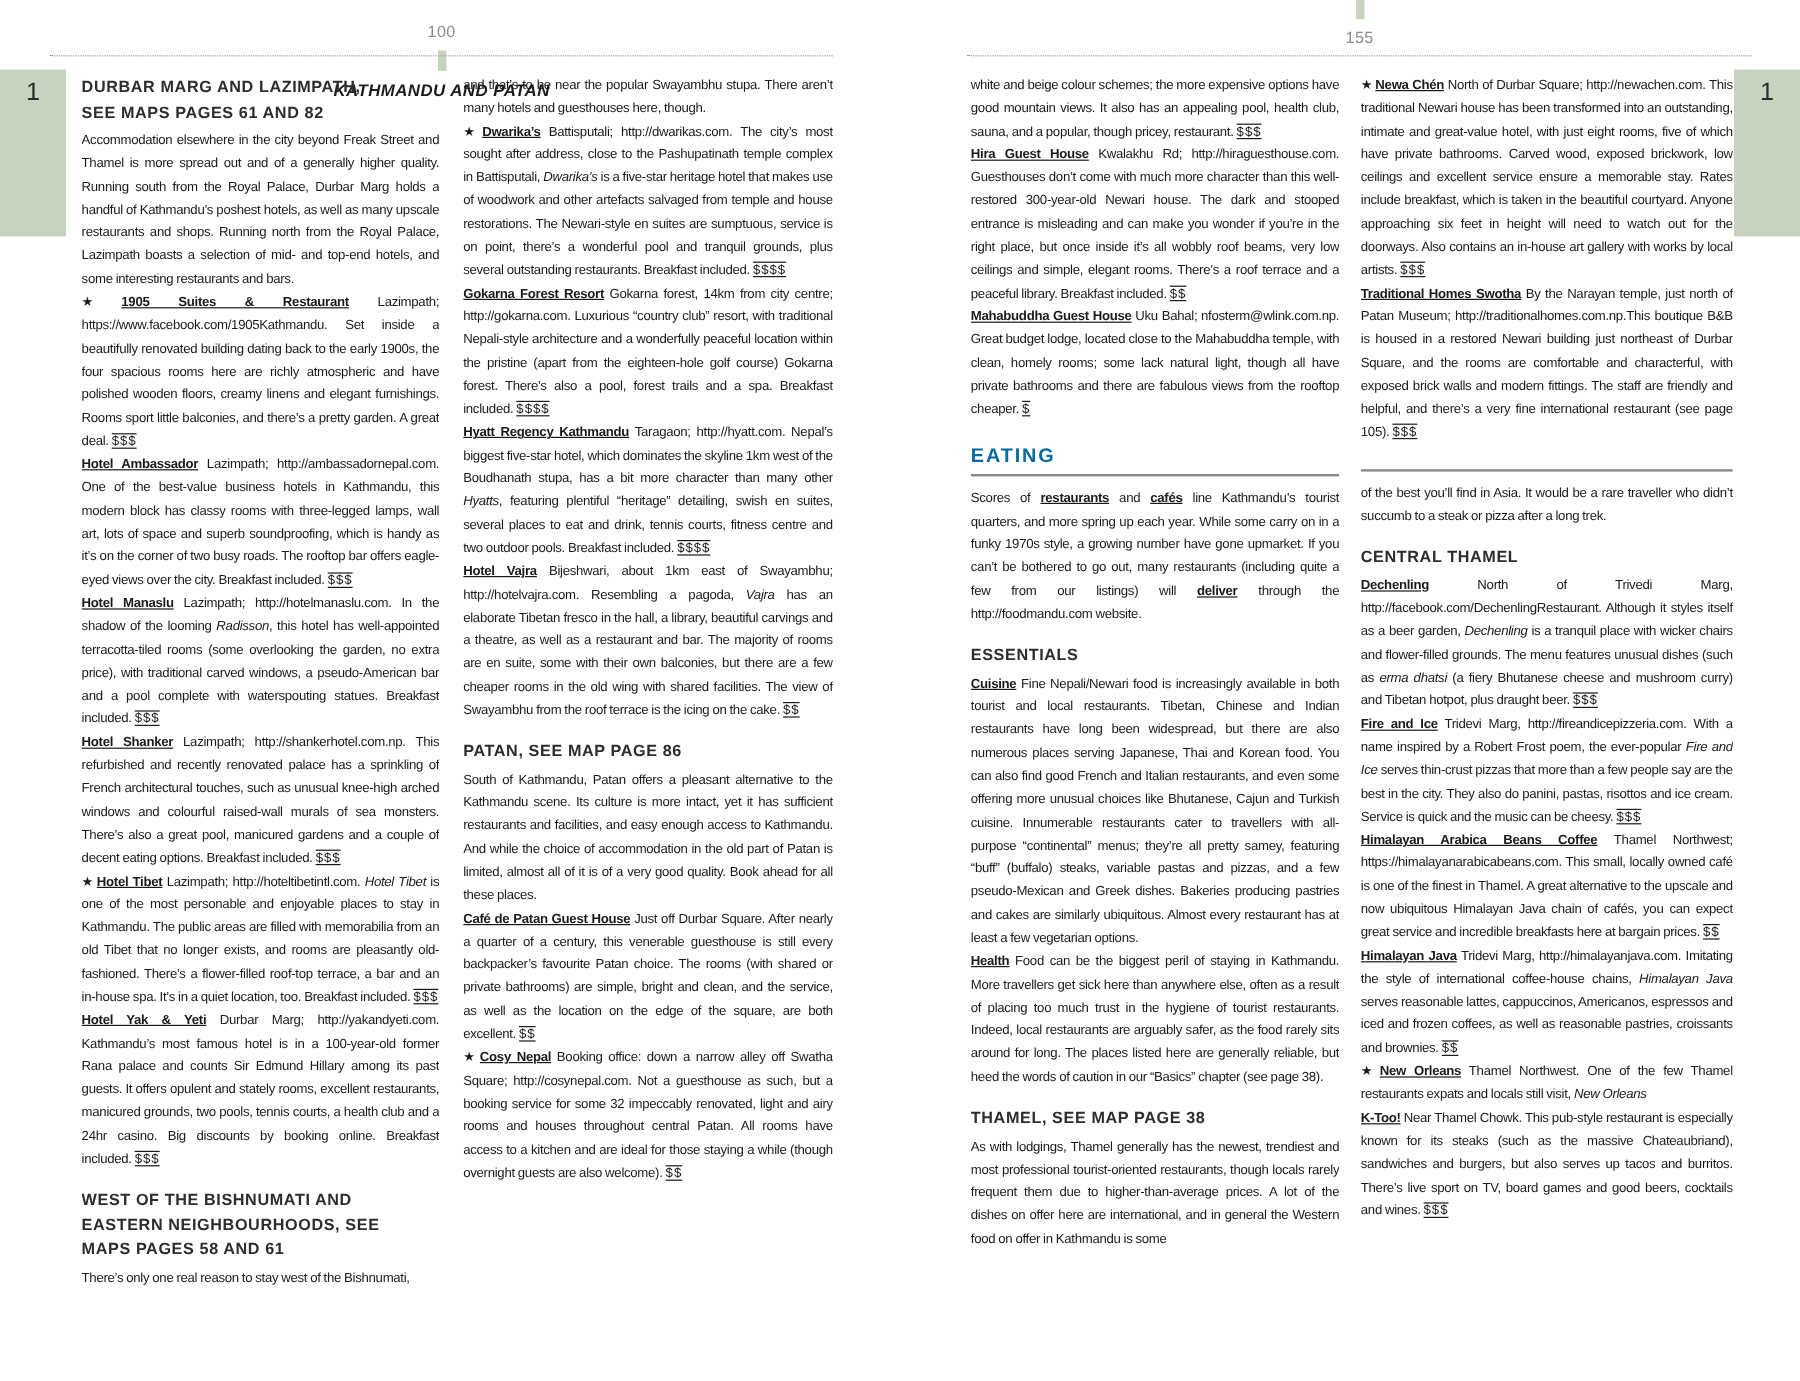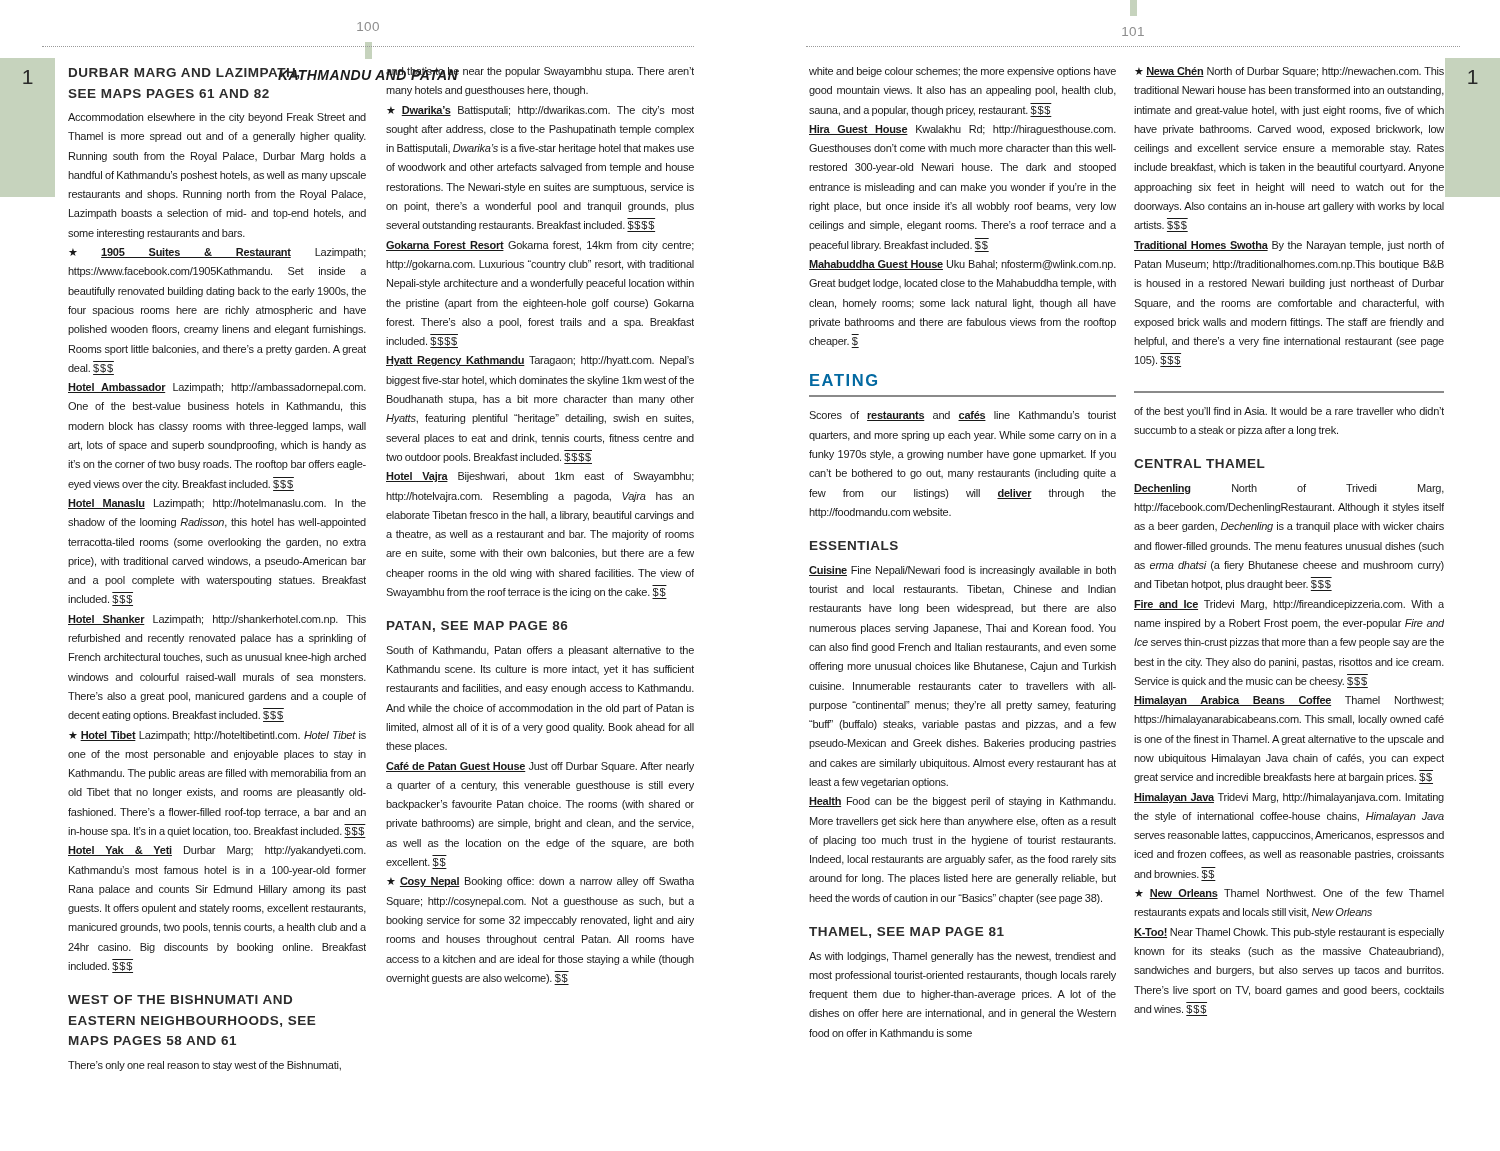--- a/index.html
+++ b/index.html
@@ -91,37 +91,37 @@
         <p class="para"><span class="b">Café de Patan Guest House</span><span> Just off Durbar Square. After nearly a quarter of a century, this venerable guesthouse is still every backpacker’s favourite Patan choice. The rooms (with shared or private bathrooms) are simple, bright and clean, and the service, as well as the location on the edge of the square, are both excellent. </span><span class="price">$$</span></p>
         <p class="para"><span class="star">★</span><span class="b">Cosy Nepal</span><span> Booking office: down a narrow alley off Swatha Square; http://cosynepal.com. Not a guesthouse as such, but a booking service for some 32 impeccably renovated, light and airy rooms and houses throughout central Patan. All rooms have access to a kitchen and are ideal for those staying a while (though overnight guests are also welcome). </span><span class="price">$$</span></p>
       </div>
   </div>
 </div>
 
 <div class="page" id="pageR">
   <div class="phead">
     <span class="ptitle">KATHMANDU AND PATAN</span>
     <span class="gbar"></span>
-    <span class="pnum">101</span>
+    <span class="pnum">155</span>
   </div>
   <div class="headrule"></div>
   <div class="tab">
     <span>1</span>
   </div>
   <div class="cols">
     <div class="col" id="c2">
         <p class="para"><span>white and beige colour schemes; the more expensive options have good mountain views. It also has an appealing pool, health club, sauna, and a popular, though pricey, restaurant. </span><span class="price">$$$</span></p>
         <p class="para"><span class="b">Hira Guest House</span><span> Kwalakhu Rd; http://hiraguesthouse.com. Guesthouses don’t come with much more character than this well-restored 300-year-old Newari house. The dark and stooped entrance is misleading and can make you wonder if you’re in the right place, but once inside it’s all wobbly roof beams, very low ceilings and simple, elegant rooms. There’s a roof terrace and a peaceful library. Breakfast included. </span><span class="price">$$</span></p>
         <p class="para"><span class="b">Mahabuddha Guest House</span><span> Uku Bahal; nfosterm@wlink.com.np. Great budget lodge, located close to the Mahabuddha temple, with clean, homely rooms; some lack natural light, though all have private bathrooms and there are fabulous views from the rooftop cheaper. </span><span class="price">$</span></p>
         <div class="majorhead">EATING</div>
         <p class="para"><span>Scores of </span><span class="b">restaurants</span><span> and </span><span class="b">cafés</span><span> line Kathmandu’s tourist quarters, and more spring up each year. While some carry on in a funky 1970s style, a growing number have gone upmarket. If you can’t be bothered to go out, many restaurants (including quite a few from our listings) will </span><span class="b">deliver</span><span> through the http://foodmandu.com website.</span></p>
         <div class="sechead">ESSENTIALS</div>
         <p class="para"><span class="b">Cuisine</span><span> Fine Nepali/Newari food is increasingly available in both tourist and local restaurants. Tibetan, Chinese and Indian restaurants have long been widespread, but there are also numerous places serving Japanese, Thai and Korean food. You can also find good French and Italian restaurants, and even some offering more unusual choices like Bhutanese, Cajun and Turkish cuisine. Innumerable restaurants cater to travellers with all-purpose “continental” menus; they’re all pretty samey, featuring “buff” (buffalo) steaks, variable pastas and pizzas, and a few pseudo-Mexican and Greek dishes. Bakeries producing pastries and cakes are similarly ubiquitous. Almost every restaurant has at least a few vegetarian options.</span></p>
         <p class="para"><span class="b">Health</span><span> Food can be the biggest peril of staying in Kathmandu. More travellers get sick here than anywhere else, often as a result of placing too much trust in the hygiene of tourist restaurants. Indeed, local restaurants are arguably safer, as the food rarely sits around for long. The places listed here are generally reliable, but heed the words of caution in our “Basics” chapter (see page 38).</span></p>
-        <div class="sechead">THAMEL, SEE MAP PAGE 81</div>
+        <div class="sechead">THAMEL, SEE MAP PAGE 38</div>
         <p class="para"><span>As with lodgings, Thamel generally has the newest, trendiest and most professional tourist-oriented restaurants, though locals rarely frequent them due to higher-than-average prices. A lot of the dishes on offer here are international, and in general the Western food on offer in Kathmandu is some</span></p>
       </div>
     <div class="col" id="c3">
         <p class="para"><span class="star">★</span><span class="b">Newa Chén</span><span> North of Durbar Square; http://newachen.com. This traditional Newari house has been transformed into an outstanding, intimate and great-value hotel, with just eight rooms, five of which have private bathrooms. Carved wood, exposed brickwork, low ceilings and excellent service ensure a memorable stay. Rates include breakfast, which is taken in the beautiful courtyard. Anyone approaching six feet in height will need to watch out for the doorways. Also contains an in-house art gallery with works by local artists. </span><span class="price">$$$</span></p>
         <p class="para"><span class="b">Traditional Homes Swotha</span><span> By the Narayan temple, just north of Patan Museum; http://traditionalhomes.com.np.This boutique B&amp;B is housed in a restored Newari building just northeast of Durbar Square, and the rooms are comfortable and characterful, with exposed brick walls and modern fittings. The staff are friendly and helpful, and there’s a very fine international restaurant (see page 105). </span><span class="price">$$$</span></p>
         <div class="xrule"></div>
         <p class="para"><span>of the best you’ll find in Asia. It would be a rare traveller who didn’t succumb to a steak or pizza after a long trek.</span></p>
         <div class="sechead">CENTRAL THAMEL</div>
         <p class="para"><span class="b">Dechenling</span><span> North of Trivedi Marg, http://facebook.com/DechenlingRestaurant. Although it styles itself as a beer garden, </span><span class="i">Dechenling</span><span> is a tranquil place with wicker chairs and flower-filled grounds. The menu features unusual dishes (such as </span><span class="i">erma dhatsi</span><span> (a fiery Bhutanese cheese and mushroom curry) and Tibetan hotpot, plus draught beer. </span><span class="price">$$$</span></p>
         <p class="para"><span class="b">Fire and Ice</span><span> Tridevi Marg, http://fireandicepizzeria.com. With a name inspired by a Robert Frost poem, the ever-popular </span><span class="i">Fire and Ice</span><span> serves thin-crust pizzas that more than a few people say are the best in the city. They also do panini, pastas, risottos and ice cream. Service is quick and the music can be cheesy. </span><span class="price">$$$</span></p>

